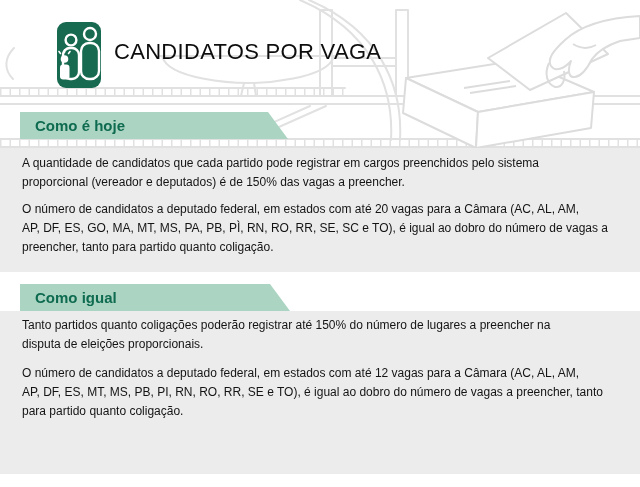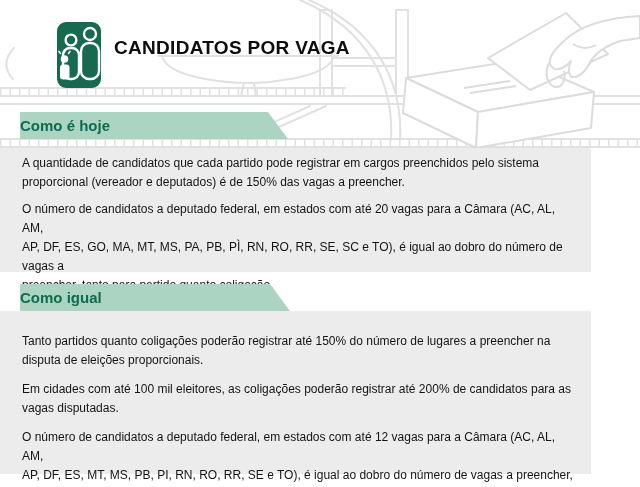--- a/index.html
+++ b/index.html
@@ -8,39 +8,39 @@
     background:#ffffff;
     font-family:"Liberation Sans", sans-serif;
   }
   .bg-art{position:absolute;left:0;top:0;z-index:0;}
   .app-icon{
     position:absolute;left:57px;top:22px;width:44px;height:66px;
     background:#17694f;border-radius:9px;z-index:3;
   }
   .page-title{
     position:absolute;left:114px;top:24px;z-index:3;
-    font-size:19px;font-weight:bold;letter-spacing:.3px;color:#0d0d0d;
+    font-size:22px;font-weight:normal;letter-spacing:.3px;color:#0d0d0d;
     white-space:nowrap;
   }
   .panel{
-    position:absolute;left:0;width:591px;background:#ececec;z-index:1;
+    position:absolute;left:0;width:640px;background:#ececec;z-index:1;
     box-sizing:border-box;padding:6px 18px 0 22px;
   }
   .panel-1{top:148px;height:124px;}
-  .panel-2{top:311px;height:163px;padding-top:21px;}
+  .panel-2{top:311px;height:163px;padding-top:5px;}
   .panel p{
     margin:0 0 8px 0;font-size:12px;line-height:19px;color:#141414;
     white-space:pre-line;
   }
   .panel-2 p{margin-bottom:10px;}
   .band{
     position:absolute;left:20px;height:27px;z-index:2;
     background:#abd5c2;color:#0e6b50;
     font-size:15px;font-weight:bold;line-height:27px;
-    box-sizing:border-box;
+    padding-left:15px;box-sizing:border-box;
     clip-path:polygon(0 0, calc(100% - 20px) 0, 100% 100%, 0 100%);
   }
   .band-1{top:112px;width:268px;}
   .band-2{top:284px;width:270px;}
 </style>
 </head>
 <body>
 
 <svg class="bg-art" width="640" height="487" viewBox="0 0 640 487">
   <g stroke="#e1e1e1" stroke-width="2" fill="none" stroke-linecap="round" stroke-linejoin="round">
@@ -115,18 +115,16 @@
 AP, DF, ES, GO, MA, MT, MS, PA, PB, PÌ, RN, RO, RR, SE, SC e TO), é igual ao dobro do número de vagas a
 preencher, tanto para partido quanto coligação.</p>
 </div>
 
 <div class="band band-2">
   <span>Como igual</span>
 </div>
 <div class="panel panel-2">
   <p>Tanto partidos quanto coligações poderão registrar até 150% do número de lugares a preencher na
 disputa de eleições proporcionais.</p>
-  <p>Em cidades com até 100 mil eleitores, as coligações poderão registrar até 200% de candidatos para as
-vagas disputadas.</p>
   <p>O número de candidatos a deputado federal, em estados com até 12 vagas para a Câmara (AC, AL, AM,
 AP, DF, ES, MT, MS, PB, PI, RN, RO, RR, SE e TO), é igual ao dobro do número de vagas a preencher, tanto
 para partido quanto coligação.</p>
 </div>
 
 </body></html>

